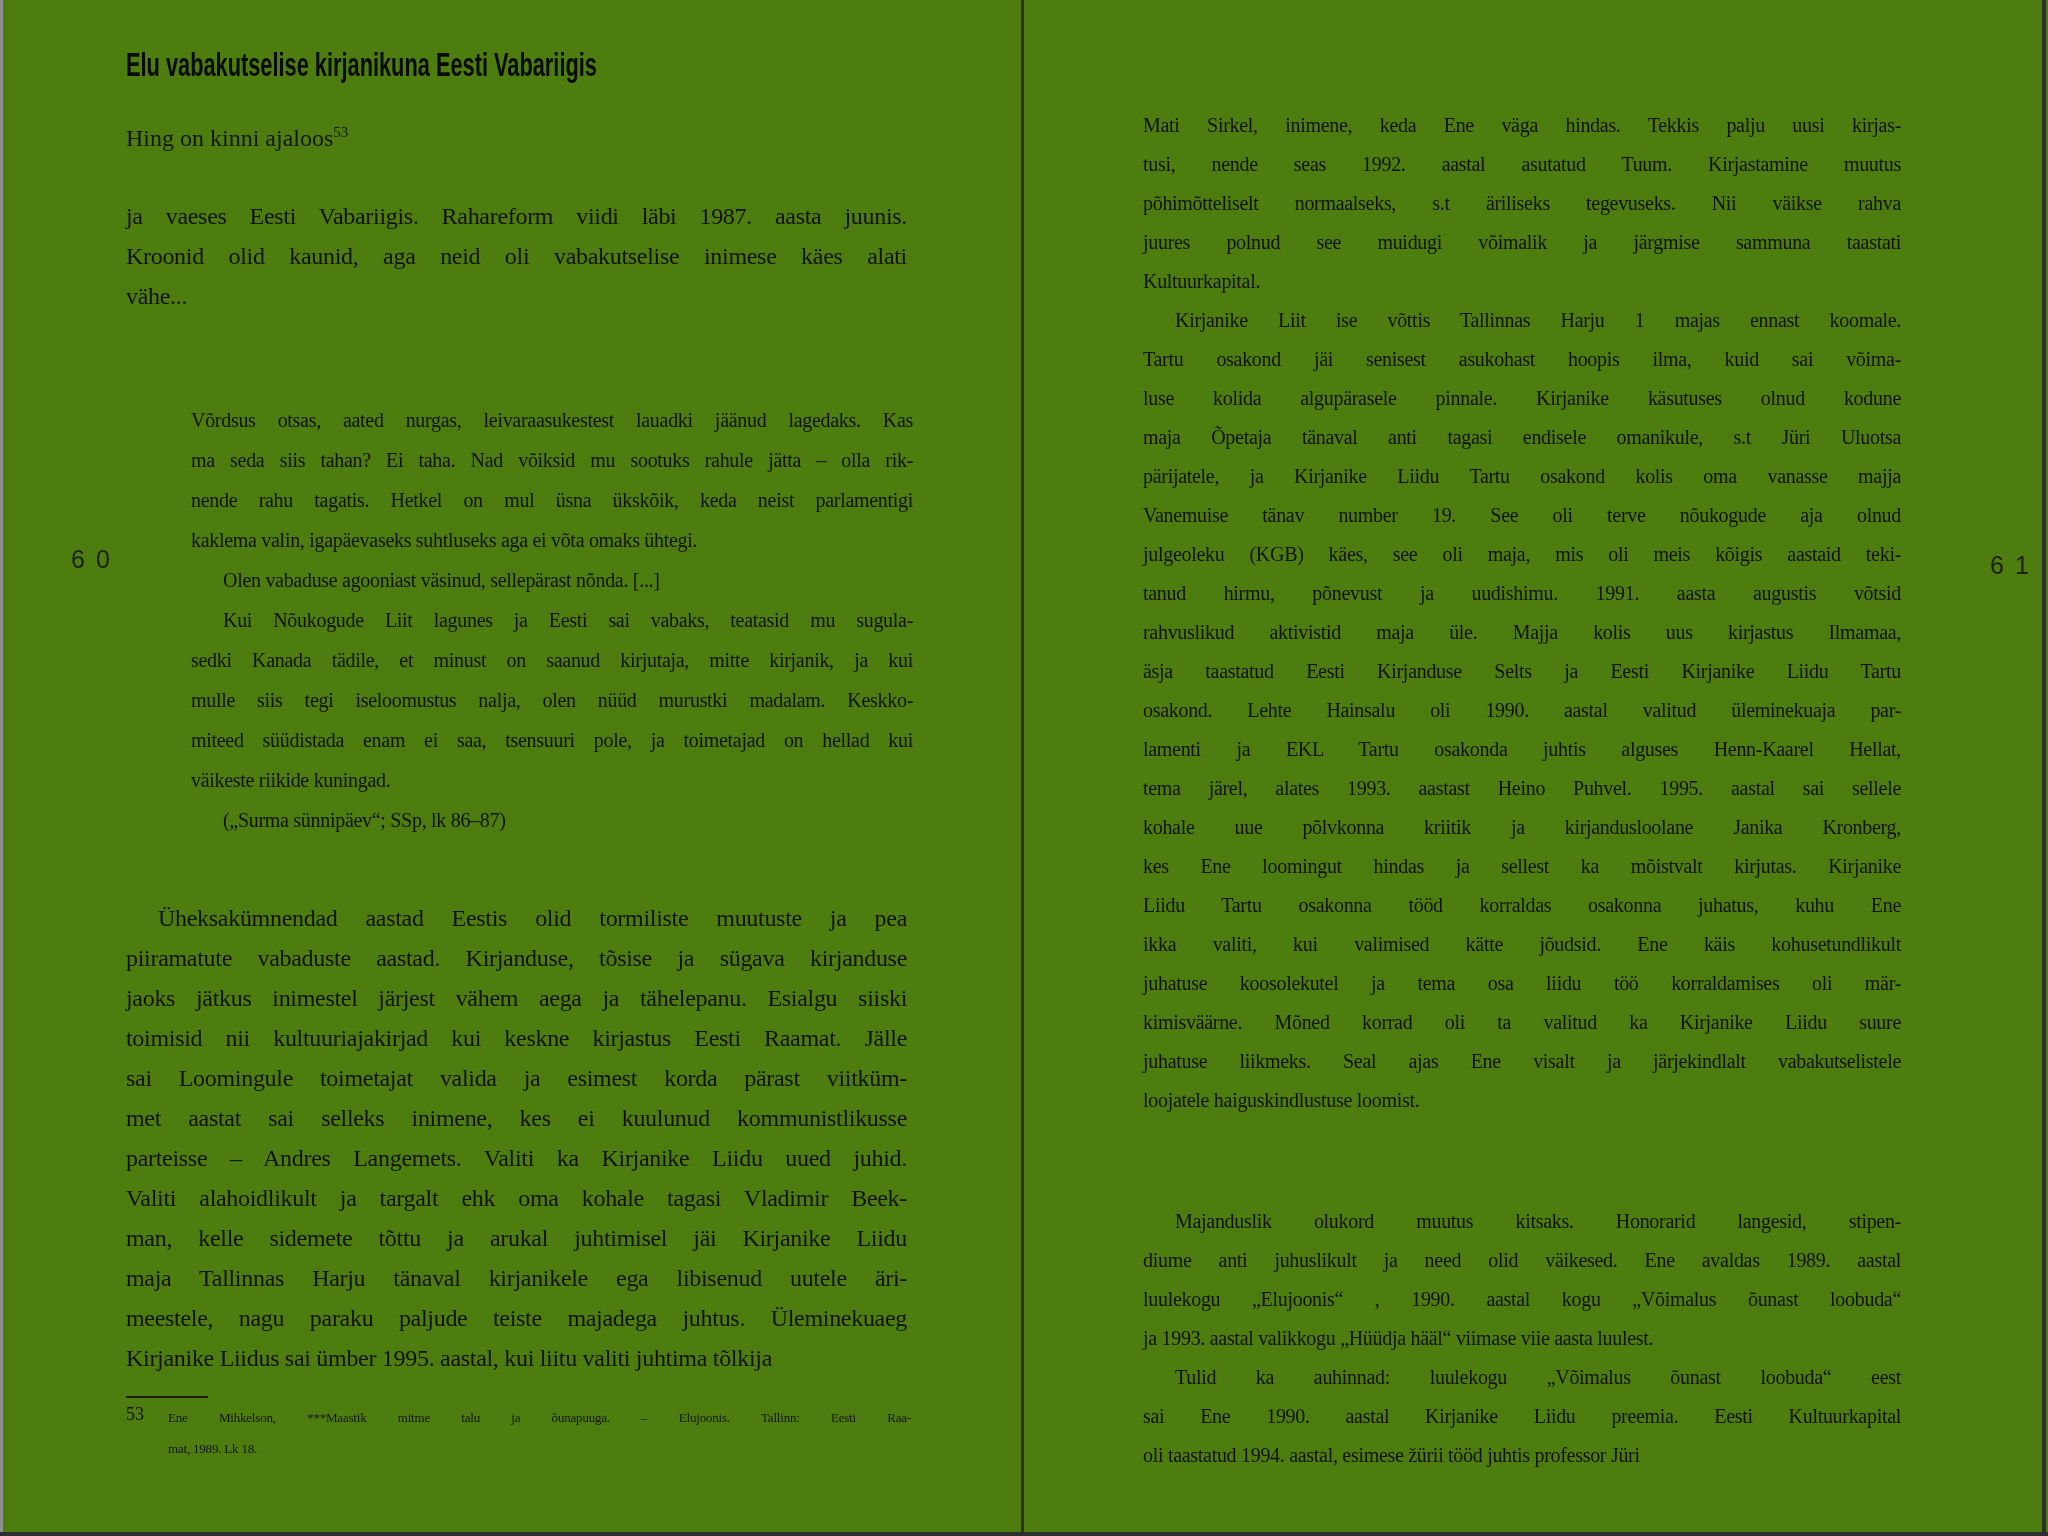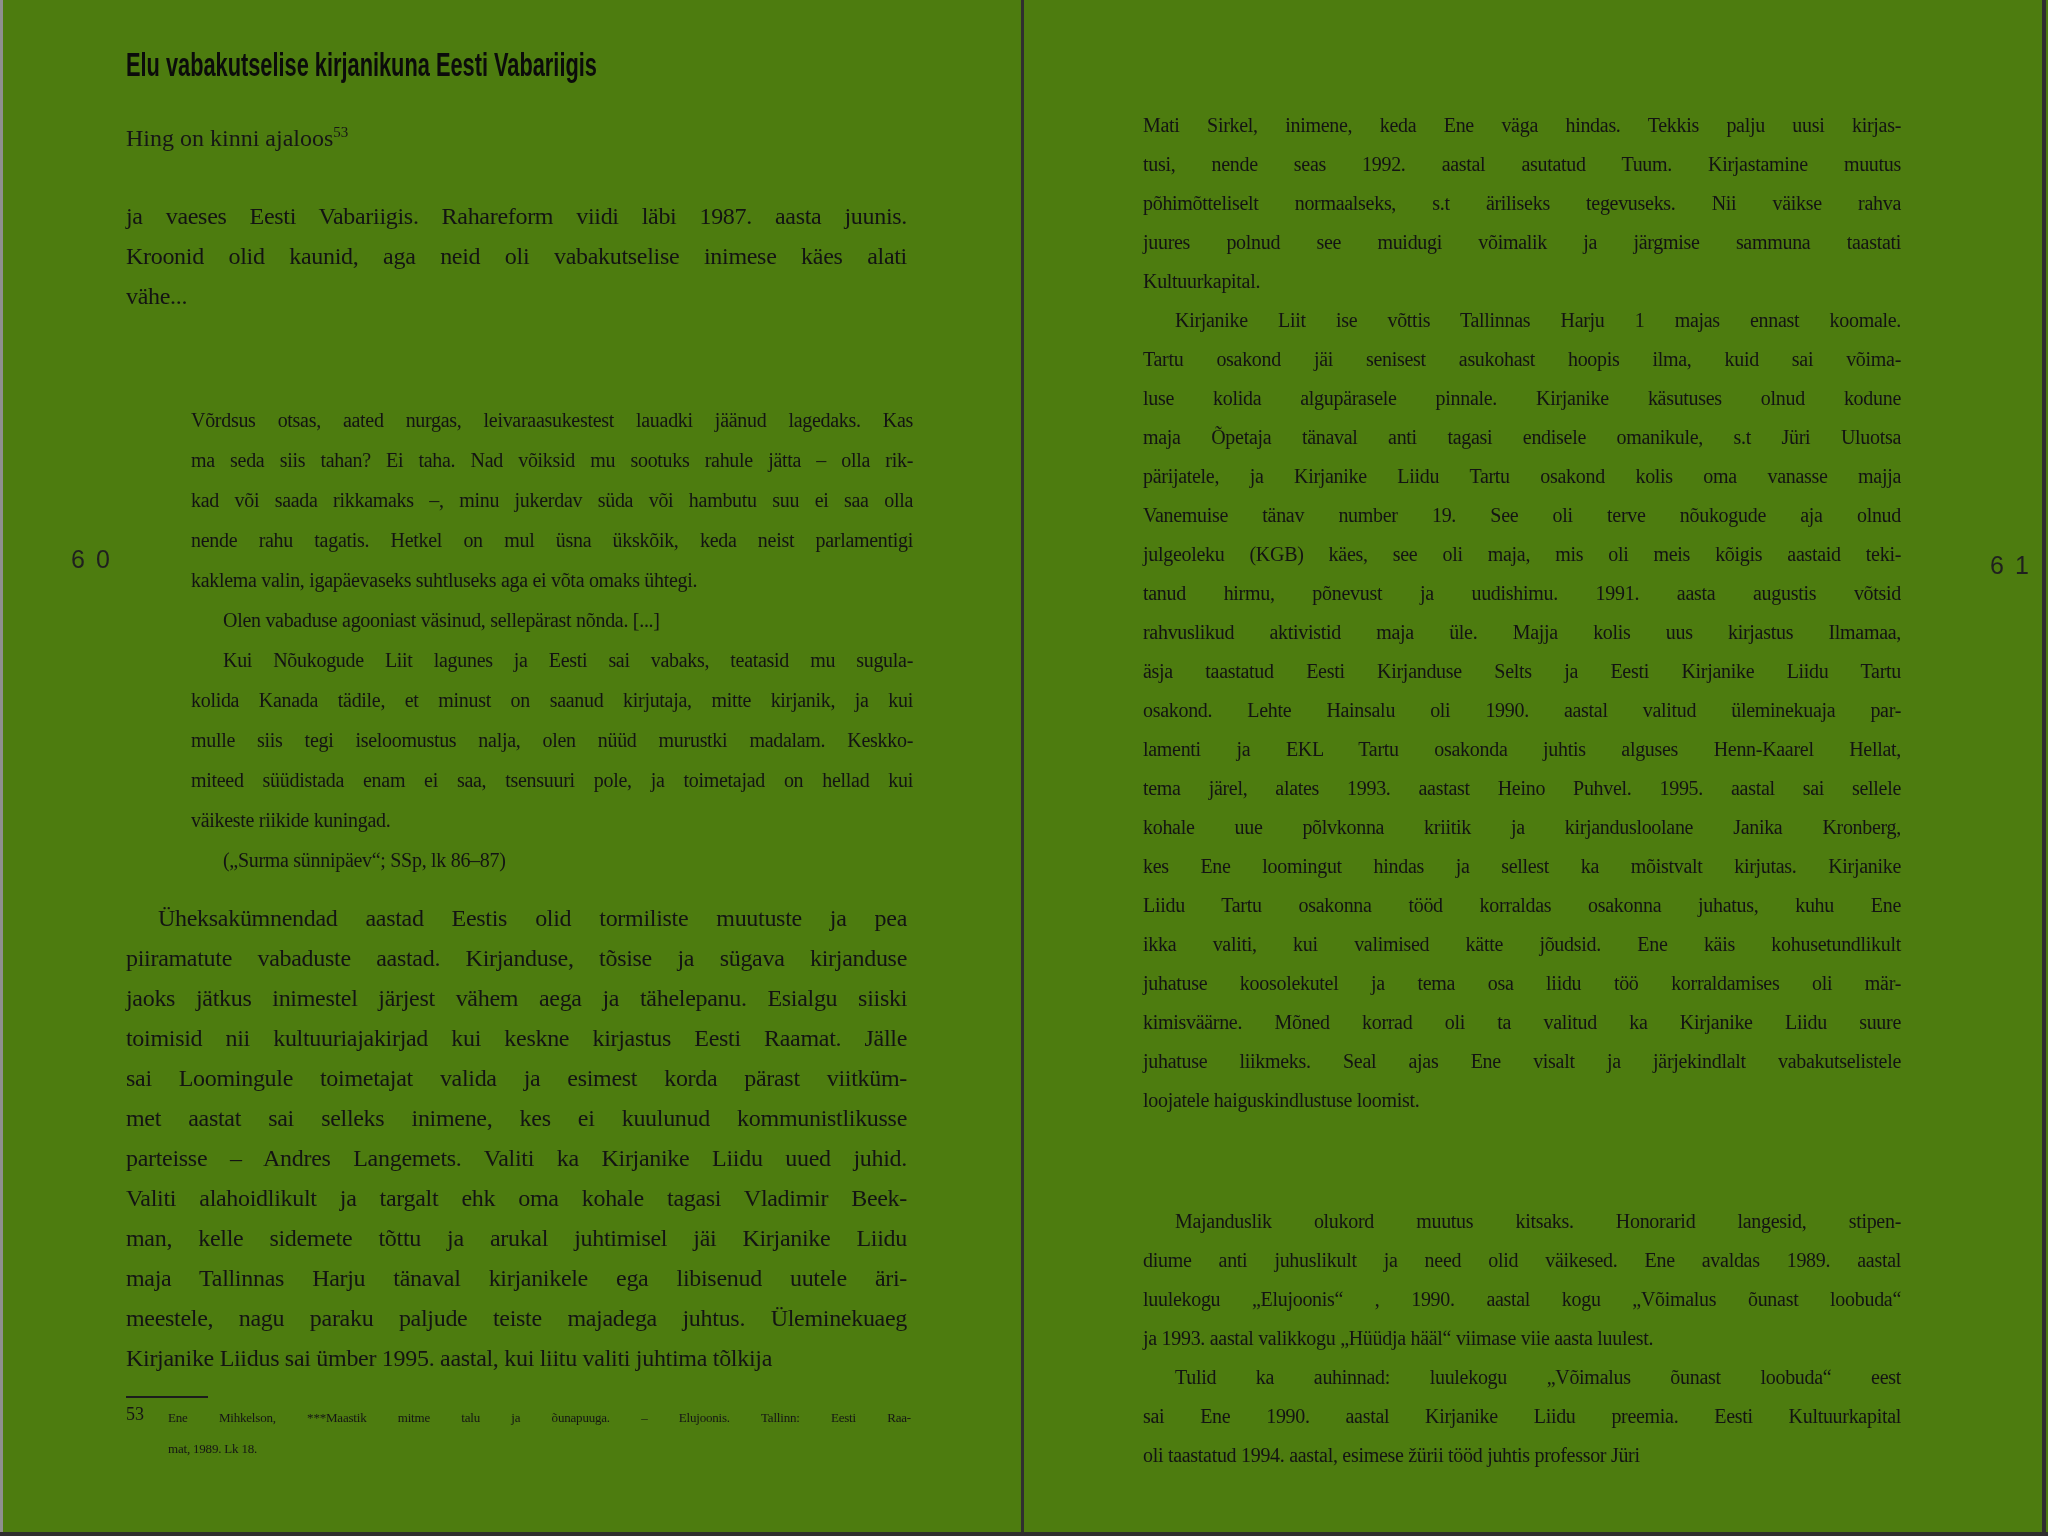--- a/index.html
+++ b/index.html
@@ -65,26 +65,25 @@
 
   <div class="par p-left" id="p1">
       <div class="line">ja vaeses Eesti Vabariigis. Rahareform viidi läbi 1987. aasta juunis.</div>
       <div class="line">Kroonid olid kaunid, aga neid oli vabakutselise inimese käes alati</div>
       <div class="line nj">vähe...</div>
     </div>
 
   <blockquote class="quote">
       <div class="line">Võrdsus otsas, aated nurgas, leivaraasukestest lauadki jäänud lagedaks. Kas</div>
       <div class="line">ma seda siis tahan? Ei taha. Nad võiksid mu sootuks rahule jätta – olla rik-</div>
-      <div class="line">kad või saada rikkamaks –, minu jukerdav süda või hambutu suu ei saa olla</div>
       <div class="line">nende rahu tagatis. Hetkel on mul üsna ükskõik, keda neist parlamentigi</div>
       <div class="line nj">kaklema valin, igapäevaseks suhtluseks aga ei võta omaks ühtegi.</div>
       <div class="line ind nj">Olen vabaduse agooniast väsinud, sellepärast nõnda. [...]</div>
       <div class="line ind">Kui Nõukogude Liit lagunes ja Eesti sai vabaks, teatasid mu sugula-</div>
-      <div class="line">kolida Kanada tädile, et minust on saanud kirjutaja, mitte kirjanik, ja kui</div>
+      <div class="line">sedki Kanada tädile, et minust on saanud kirjutaja, mitte kirjanik, ja kui</div>
       <div class="line">mulle siis tegi iseloomustus nalja, olen nüüd murustki madalam. Keskko-</div>
       <div class="line">miteed süüdistada enam ei saa, tsensuuri pole, ja toimetajad on hellad kui</div>
       <div class="line nj">väikeste riikide kuningad.</div>
       <div class="line ind nj">(„Surma sünnipäev“; SSp, lk 86–87)</div>
     </blockquote>
 
   <div class="par p-left" id="p2">
       <div class="line ind">Üheksakümnendad aastad Eestis olid tormiliste muutuste ja pea</div>
       <div class="line">piiramatute vabaduste aastad. Kirjanduse, tõsise ja sügava kirjanduse</div>
       <div class="line">jaoks jätkus inimestel järjest vähem aega ja tähelepanu. Esialgu siiski</div>

